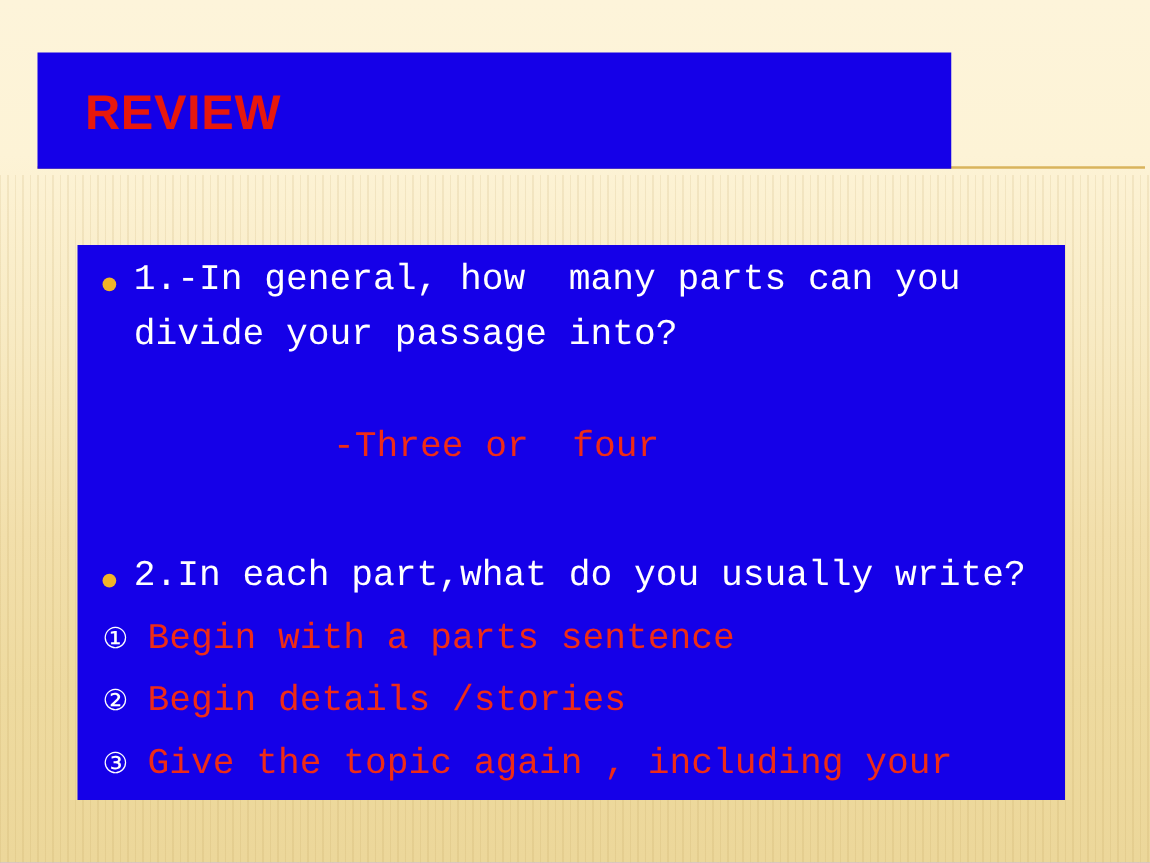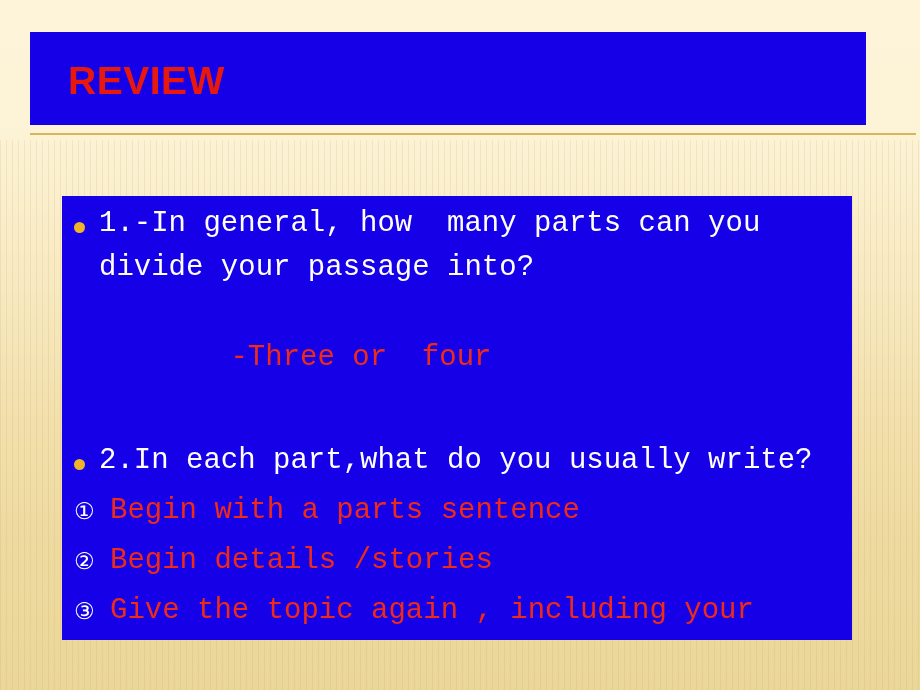--- a/index.html
+++ b/index.html
@@ -27,22 +27,22 @@
     content: "";
     position: absolute;
     left: 0; right: 0; top: 140px; bottom: 0;
     background: repeating-linear-gradient(90deg, rgba(176,142,70,0.13) 0px, rgba(176,142,70,0.13) 1px, rgba(255,255,255,0) 1px, rgba(255,255,255,0) 6px);
     pointer-events: none;
   }
 
   .title-bar {
     position: absolute;
     left: 30px;
-    top: 32px;
-    width: 836px;
+    top: 42px;
+    width: 731px;
     height: 93px;
     background: #1500e8;
     z-index: 3;
   }
   .title-text {
     position: absolute;
     left: 38px;
     top: 28px;
     font-family: "Liberation Sans", sans-serif;
     font-weight: bold;
@@ -77,21 +77,21 @@
     position: relative;
     font-family: "Liberation Mono", monospace;
     font-size: 29px;
     line-height: 44px;
     white-space: pre-wrap;
   }
 
   .bullet-line {
     display: flex;
     align-items: flex-start;
-    padding-left: 12px;
+    padding-left: 20px;
     padding-right: 8px;
   }
   .dot {
     flex: 0 0 auto;
     width: 11px;
     height: 11px;
     border-radius: 50%;
     background: #f0b428;
     margin-top: 20px;
     margin-right: 14px;
@@ -107,21 +107,21 @@
     margin-right: 10px;
   }
   .txt-white {
     color: #ffffff;
   }
   .txt-red {
     color: #ef2b16;
   }
   .q1 { padding-top: 6px; }
   .answer1 {
-    padding-left: 64px;
+    padding-left: 100px;
     margin-top: 2px;
   }
   .q2 { margin-top: 15px; }
   .item { margin-top: 6px; }
   .item-text { padding-right: 10px; }
 </style>
 </head>
 <body>
 
 <div class="slide">

